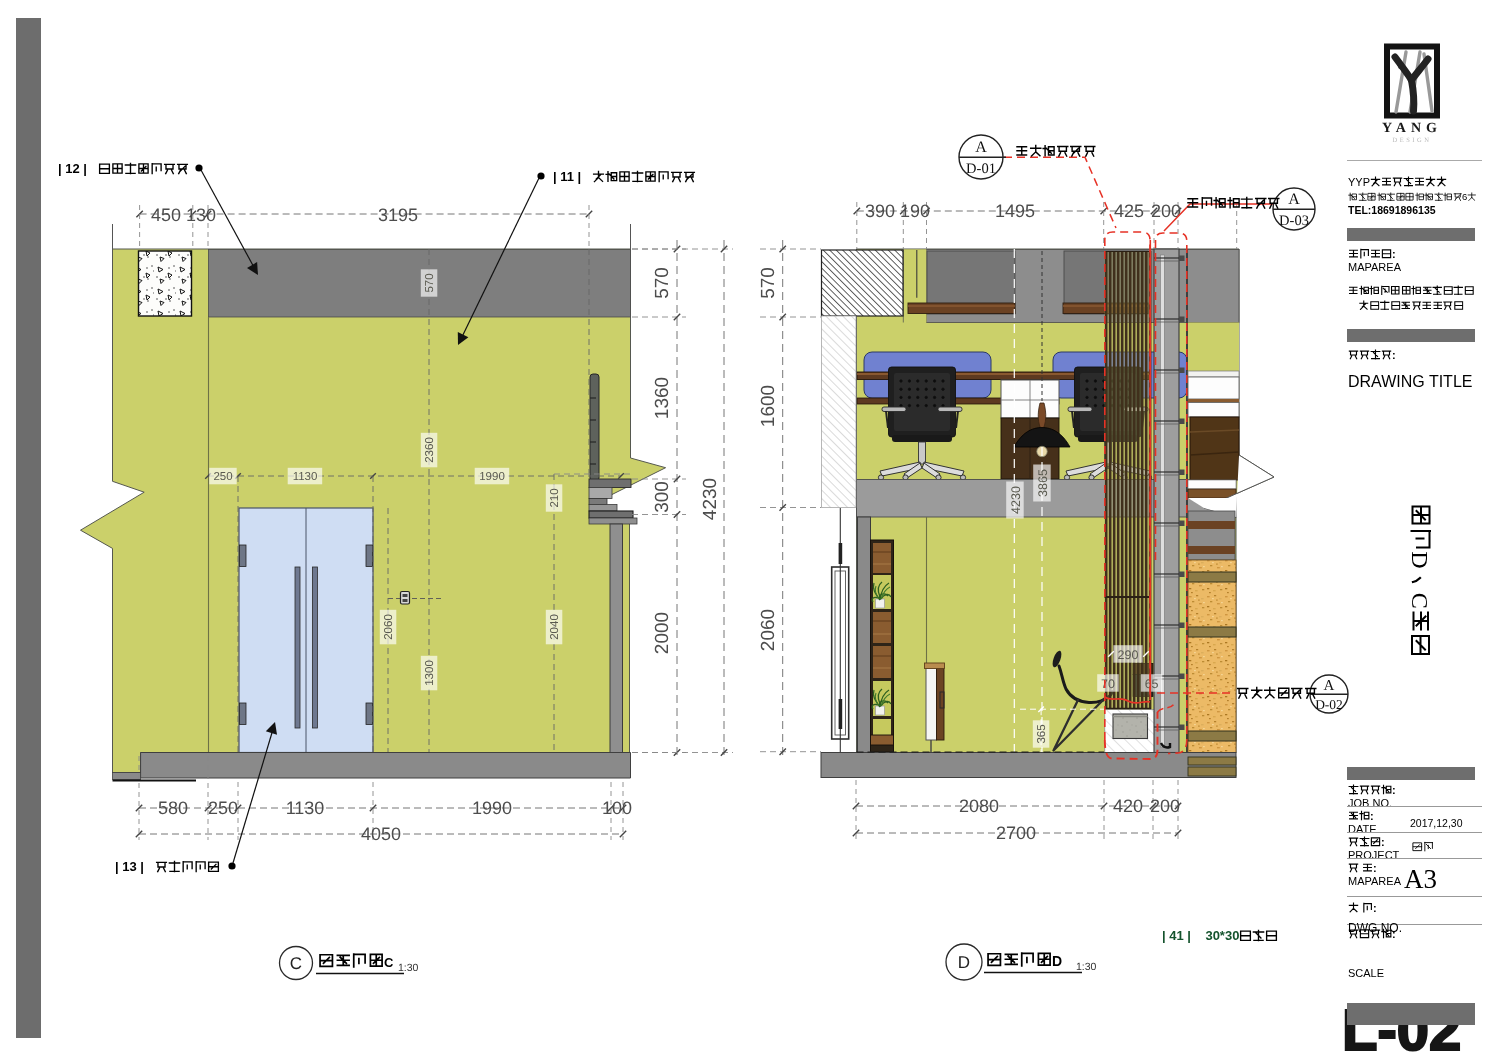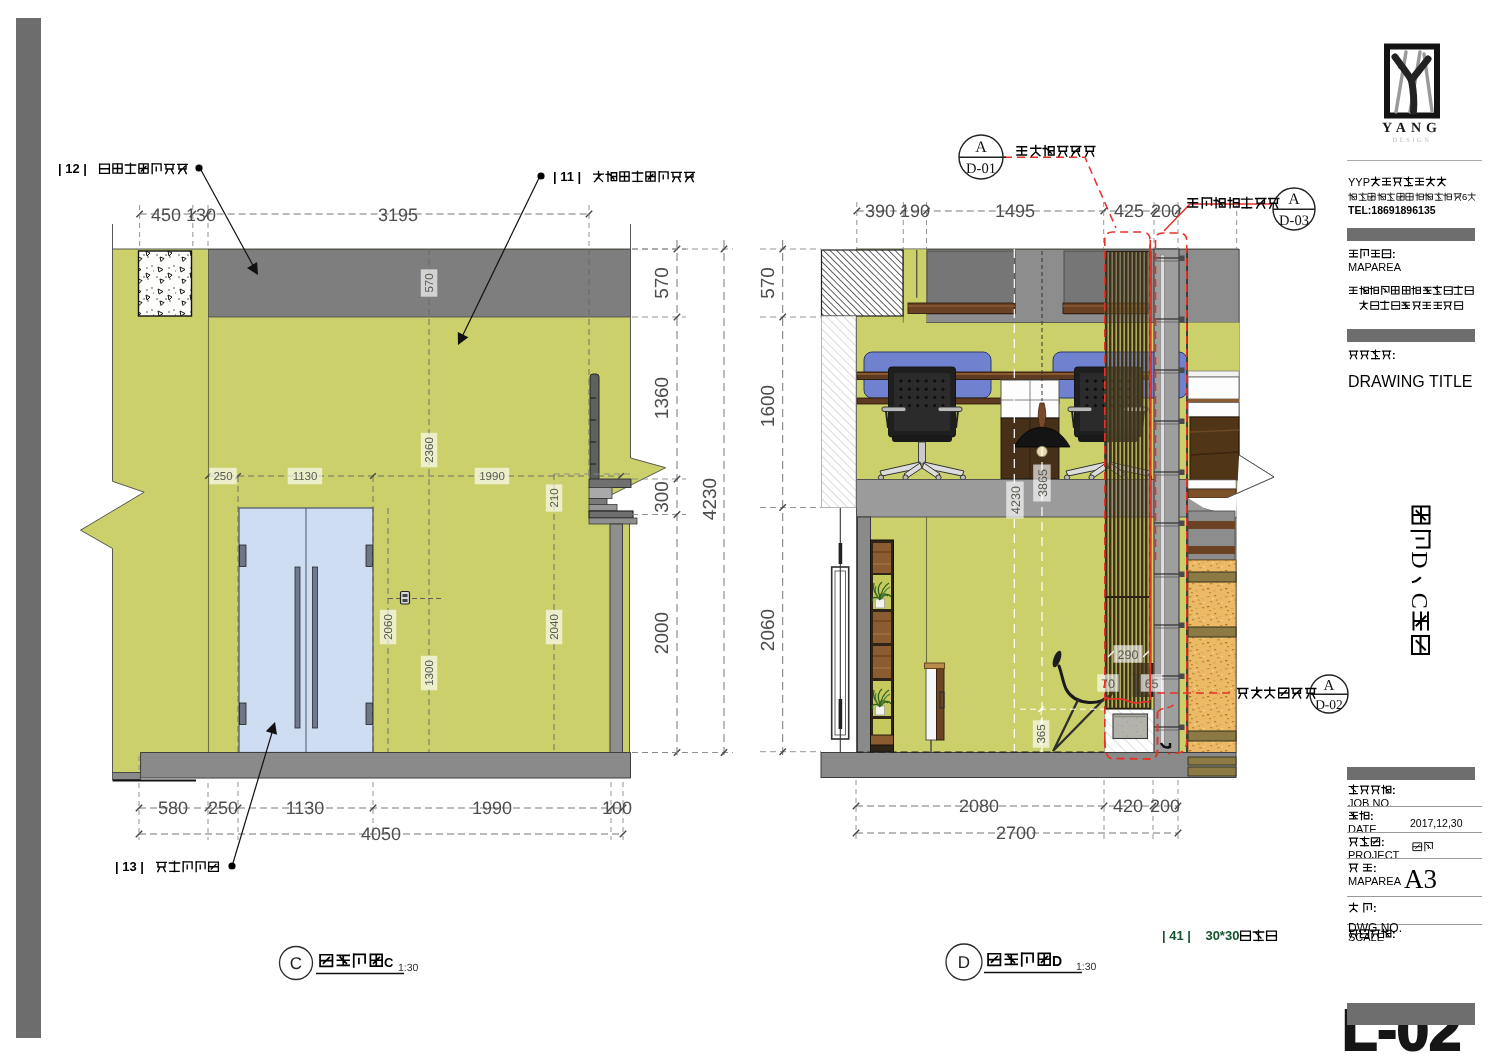--- a/index.html
+++ b/index.html
@@ -1183,21 +1183,21 @@
 
 <div style="position:absolute;left:1348px;top:902px;font-size:11px; font-weight:bold;color:#000;white-space:nowrap;"><svg class="cg" viewBox="0 0 96 96">
       <g fill="none" stroke="#000" stroke-width="10" stroke-linecap="square">
         <path d="M48,10 V56 M12,30 H84 M48,56 L18,86 M48,56 L78,84"></path>
       </g>
     </svg> <svg class="cg" viewBox="0 0 96 96">
       <g fill="none" stroke="#000" stroke-width="10" stroke-linecap="square">
         <path d="M16,12 V86 M16,14 H82 M82,14 V64 M46,38 V66"></path>
       </g>
     </svg>:</div>
-<div style="position:absolute;left:1348px;top:931px;font-size:11px;color:#000;white-space:nowrap;">SCALE</div>
+<div style="position:absolute;left:1348px;top:967px;font-size:11px;color:#000;white-space:nowrap;">SCALE</div>
 <div style="position:absolute;left:1347px;top:924px;width:135px;height:1px;background:#999"></div>
 
 <div style="position:absolute;left:1348px;top:928px;font-size:11px; font-weight:bold;color:#000;white-space:nowrap;"><svg class="cg" viewBox="0 0 96 96">
       <g fill="none" stroke="#000" stroke-width="10" stroke-linecap="square">
         <path d="M12,18 H84 M22,18 V52 H74 V18 M32,62 L20,86 M64,62 L76,86"></path>
       </g>
     </svg><svg class="cg" viewBox="0 0 96 96">
       <g fill="none" stroke="#000" stroke-width="10" stroke-linecap="square">
         <path d="M12,16 H84 V84 H12 Z M12,50 H84"></path>
       </g>

